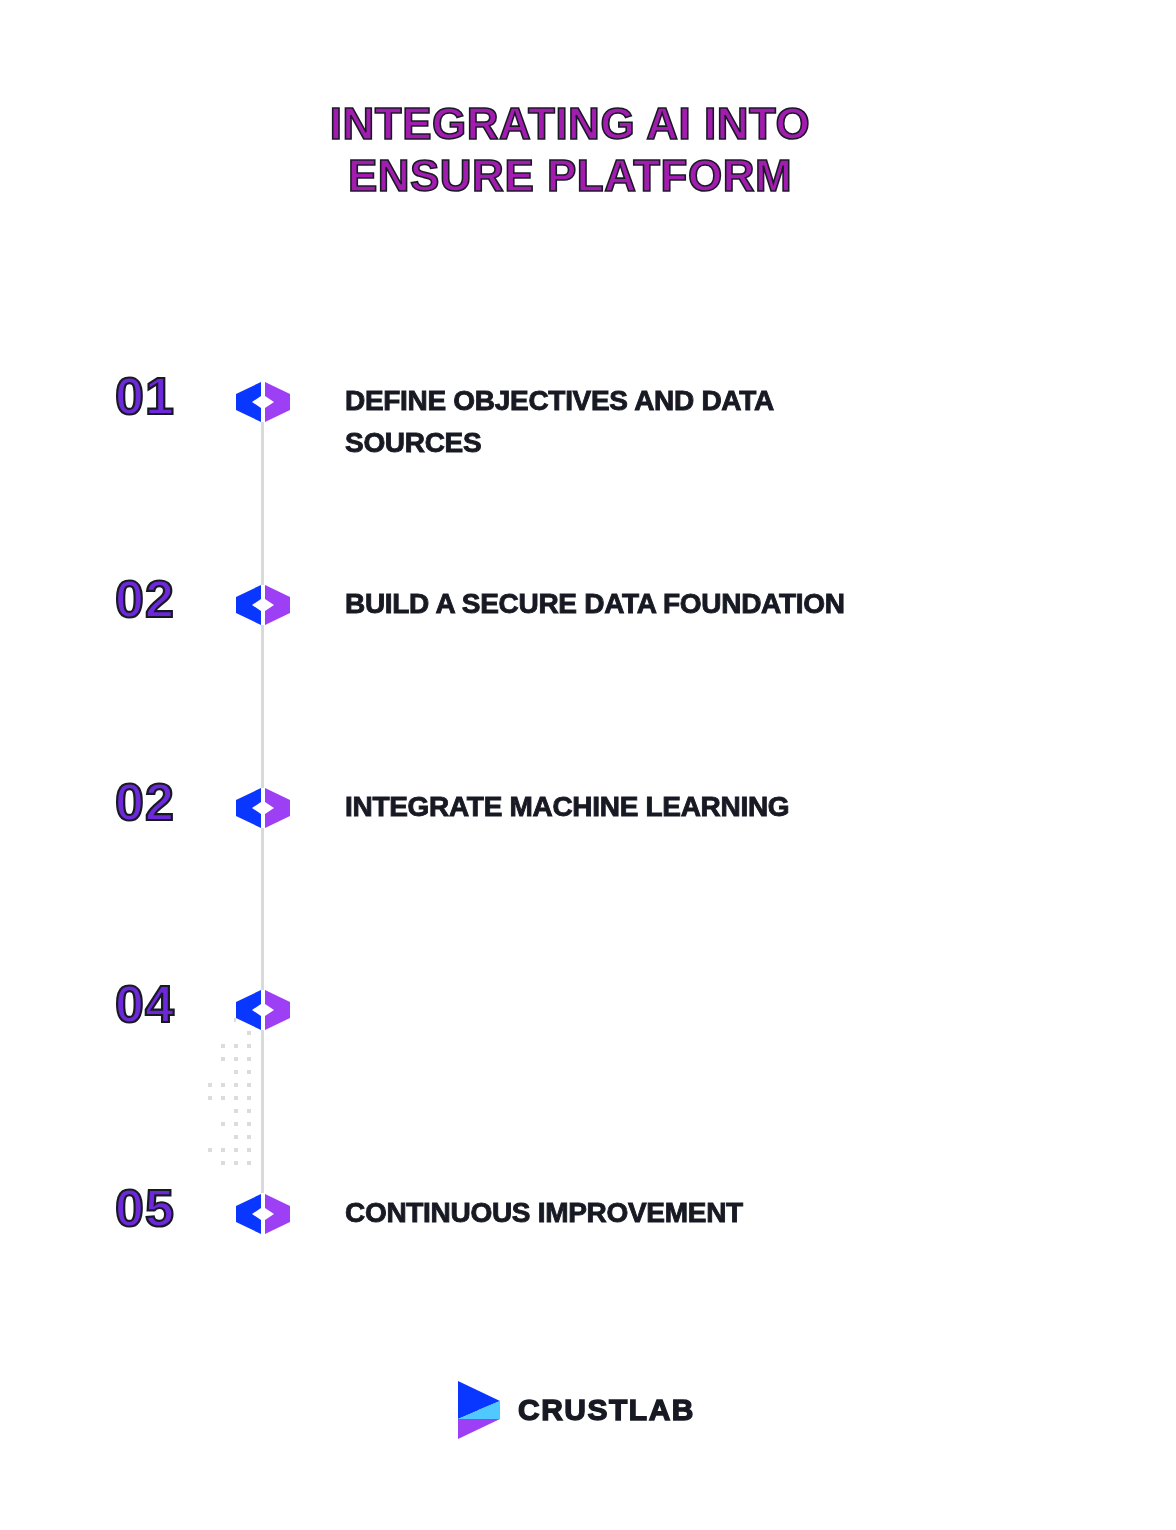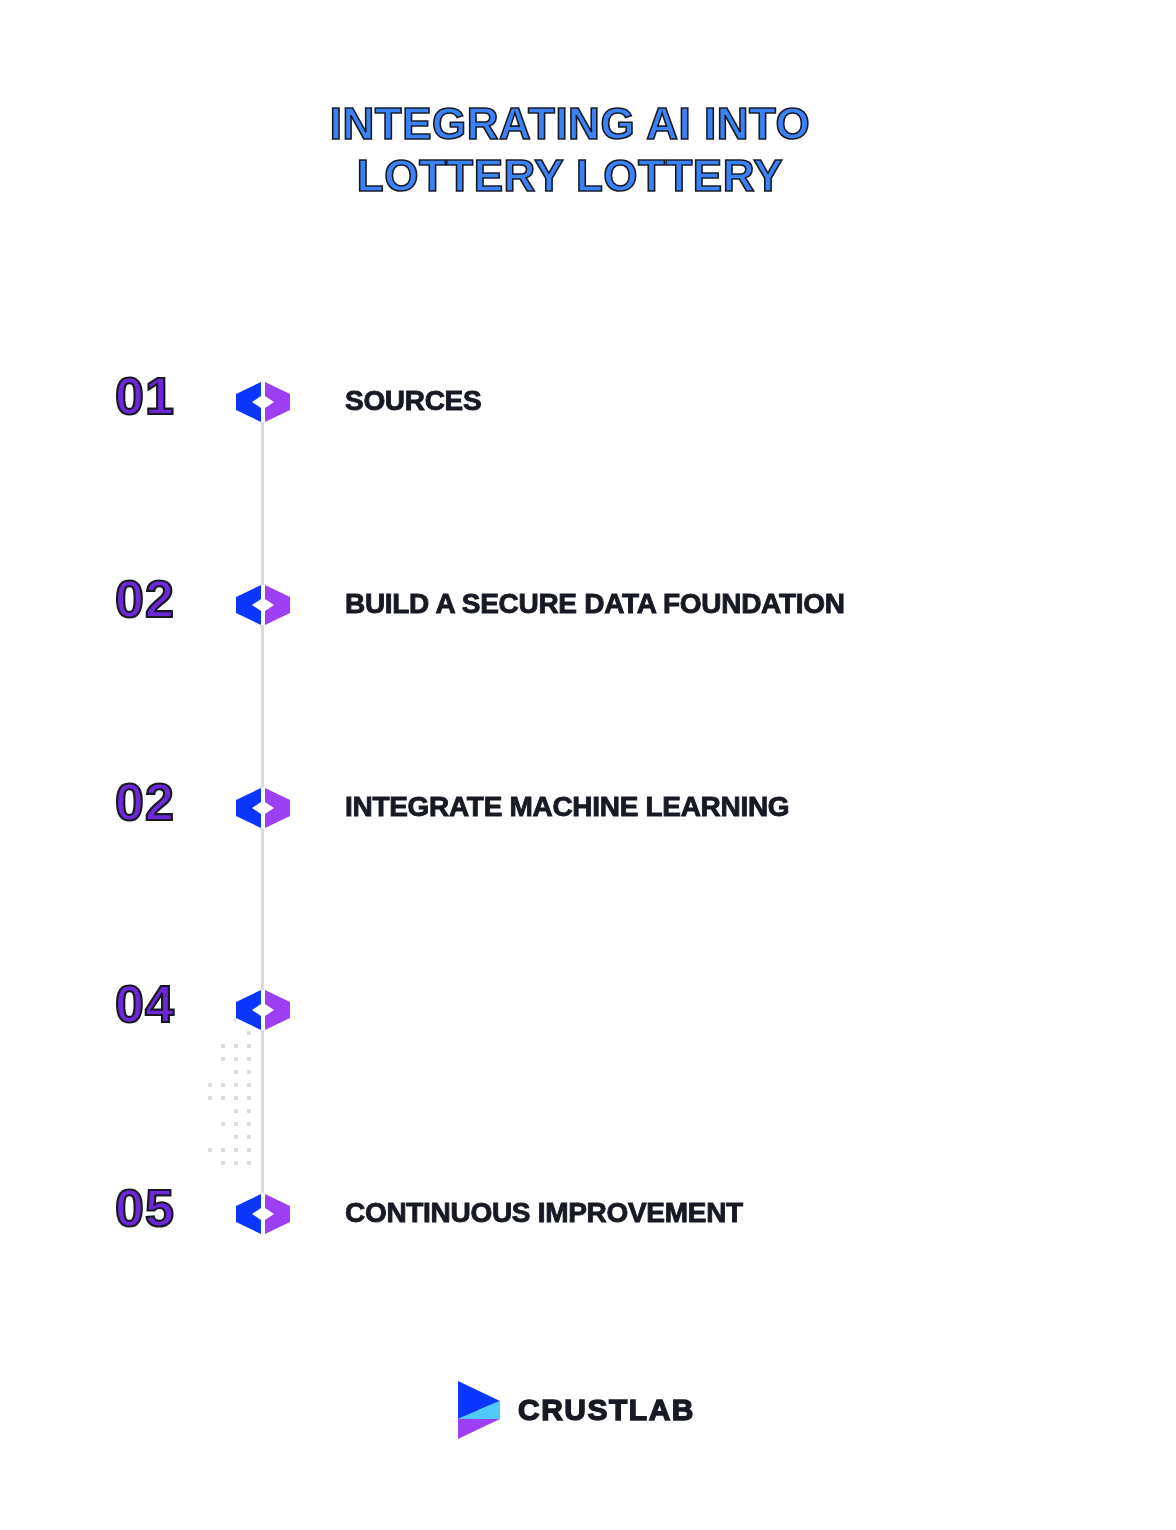--- a/index.html
+++ b/index.html
@@ -1,20 +1,20 @@
 <!DOCTYPE html>
 <html><head>
 <meta charset="utf-8">
 <style>
   * { margin: 0; padding: 0; box-sizing: border-box; }
   html, body { width: 1176px; height: 1530px; background: #ffffff; overflow: hidden; }
   body { position: relative; font-family: "Liberation Sans", "DejaVu Sans", sans-serif; color: #171923; }
 
   .title { position: absolute; left: 0; top: 98px; width: 1140px; text-align: center; }
-  .title .line { font-size: 44px; font-weight: 900; letter-spacing: 0.5px; line-height: 52px; color: #3b82f6; -webkit-text-stroke: 1.6px #171923; }
+  .title .line { font-size: 44px; font-weight: 900; letter-spacing: 0.5px; line-height: 52px; color: #a21caf; -webkit-text-stroke: 1.6px #171923; }
   .title .line.accent { color: #0a37ff; -webkit-text-stroke: 1.6px #0a37ff; }
 
   .timeline-line { position: absolute; left: 261px; top: 413px; width: 3px; height: 780px; background: #d9d9d9; }
 
   .dots { position: absolute; left: 205px; top: 1018px; width: 55px; height: 160px; }
   .dot { position: absolute; width: 4px; height: 4px; background: #dcdcdc; }
 
   .step { position: absolute; left: 0; width: 1176px; height: 90px; }
   .step .num { position: absolute; left: 100px; top: 0; width: 90px; text-align: center; font-size: 52px; font-weight: 900; color: #6d28d9; -webkit-text-stroke: 2.2px #171923; letter-spacing: 1px; line-height: 56px; }
   .step .marker { position: absolute; left: 236px; top: 14px; width: 54px; height: 40px; background: #ffffff; }
@@ -22,21 +22,21 @@
 
   .logo { position: absolute; left: 458px; top: 1380px; height: 60px; display: flex; align-items: center; }
   .logo svg { display: block; }
   .logo .brand { margin-left: 18px; font-size: 30px; font-weight: 900; color: #171923; -webkit-text-stroke: 1.4px #171923; letter-spacing: 1.5px; text-align: center; }
 </style>
 </head>
 <body>
 
 <div class="title">
   <div class="line">INTEGRATING AI INTO</div>
-  <div class="line">LOTTERY LOTTERY</div>
+  <div class="line">ENSURE PLATFORM</div>
 </div>
 
 <div class="timeline-line"></div>
 
 <div class="dots" id="dots">
     <div class="dot" style="left: 29px; top: 0px;"></div>
     <div class="dot" style="left: 42px; top: 0px;"></div>
     <div class="dot" style="left: 42px; top: 13px;"></div>
     <div class="dot" style="left: 16px; top: 26px;"></div>
     <div class="dot" style="left: 29px; top: 26px;"></div>
@@ -74,20 +74,21 @@
   <div class="num">01</div>
   <div class="marker">
     <svg width="54" height="40" viewBox="0 0 54 40">
       <polygon points="25,0 25,40 0,28 0,12" fill="#0a37ff"></polygon>
       <polygon points="29,0 29,40 54,28 54,12" fill="#9d3ff5"></polygon>
       <polygon points="16,20 25,14 25,26" fill="#ffffff"></polygon>
       <polygon points="38,20 29,14 29,26" fill="#ffffff"></polygon>
     </svg>
   </div>
   <div class="label">
+    <div>DEFINE OBJECTIVES AND DATA</div>
     <div>SOURCES</div>
   </div>
 </div>
 
 <div class="step" style="top:571px">
   <div class="num">02</div>
   <div class="marker">
     <svg width="54" height="40" viewBox="0 0 54 40">
       <polygon points="25,0 25,40 0,28 0,12" fill="#0a37ff"></polygon>
       <polygon points="29,0 29,40 54,28 54,12" fill="#9d3ff5"></polygon>

